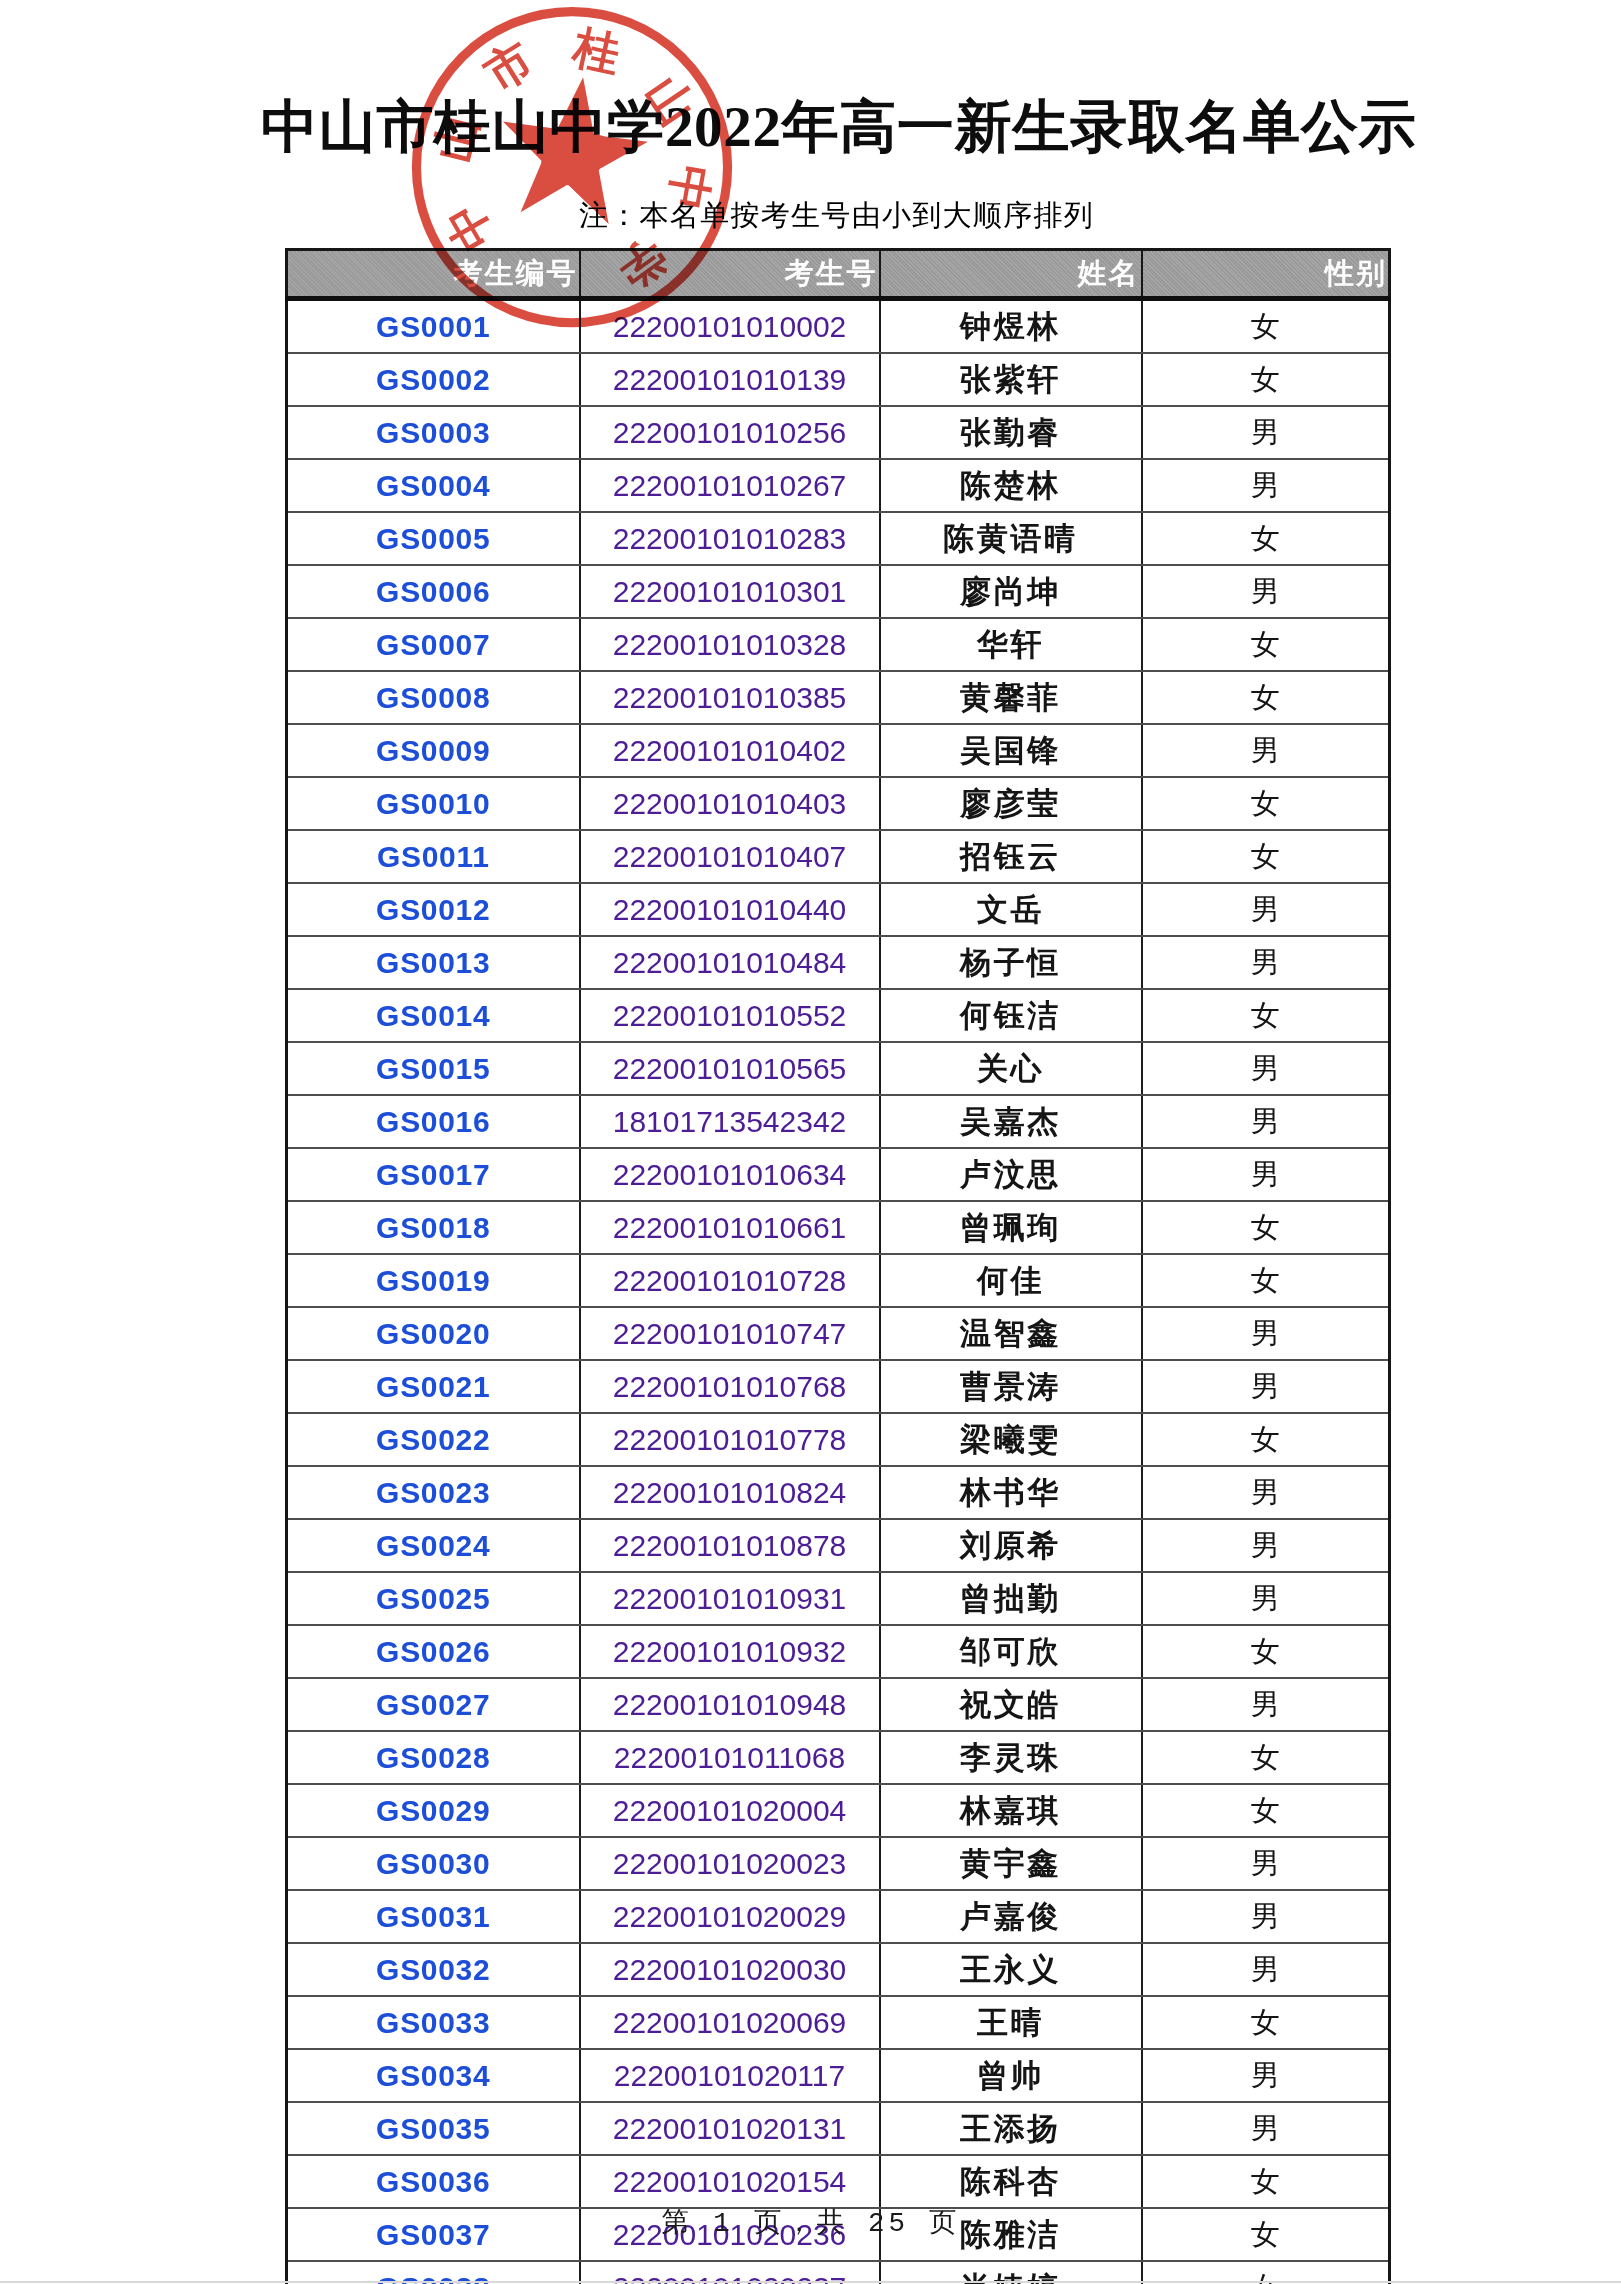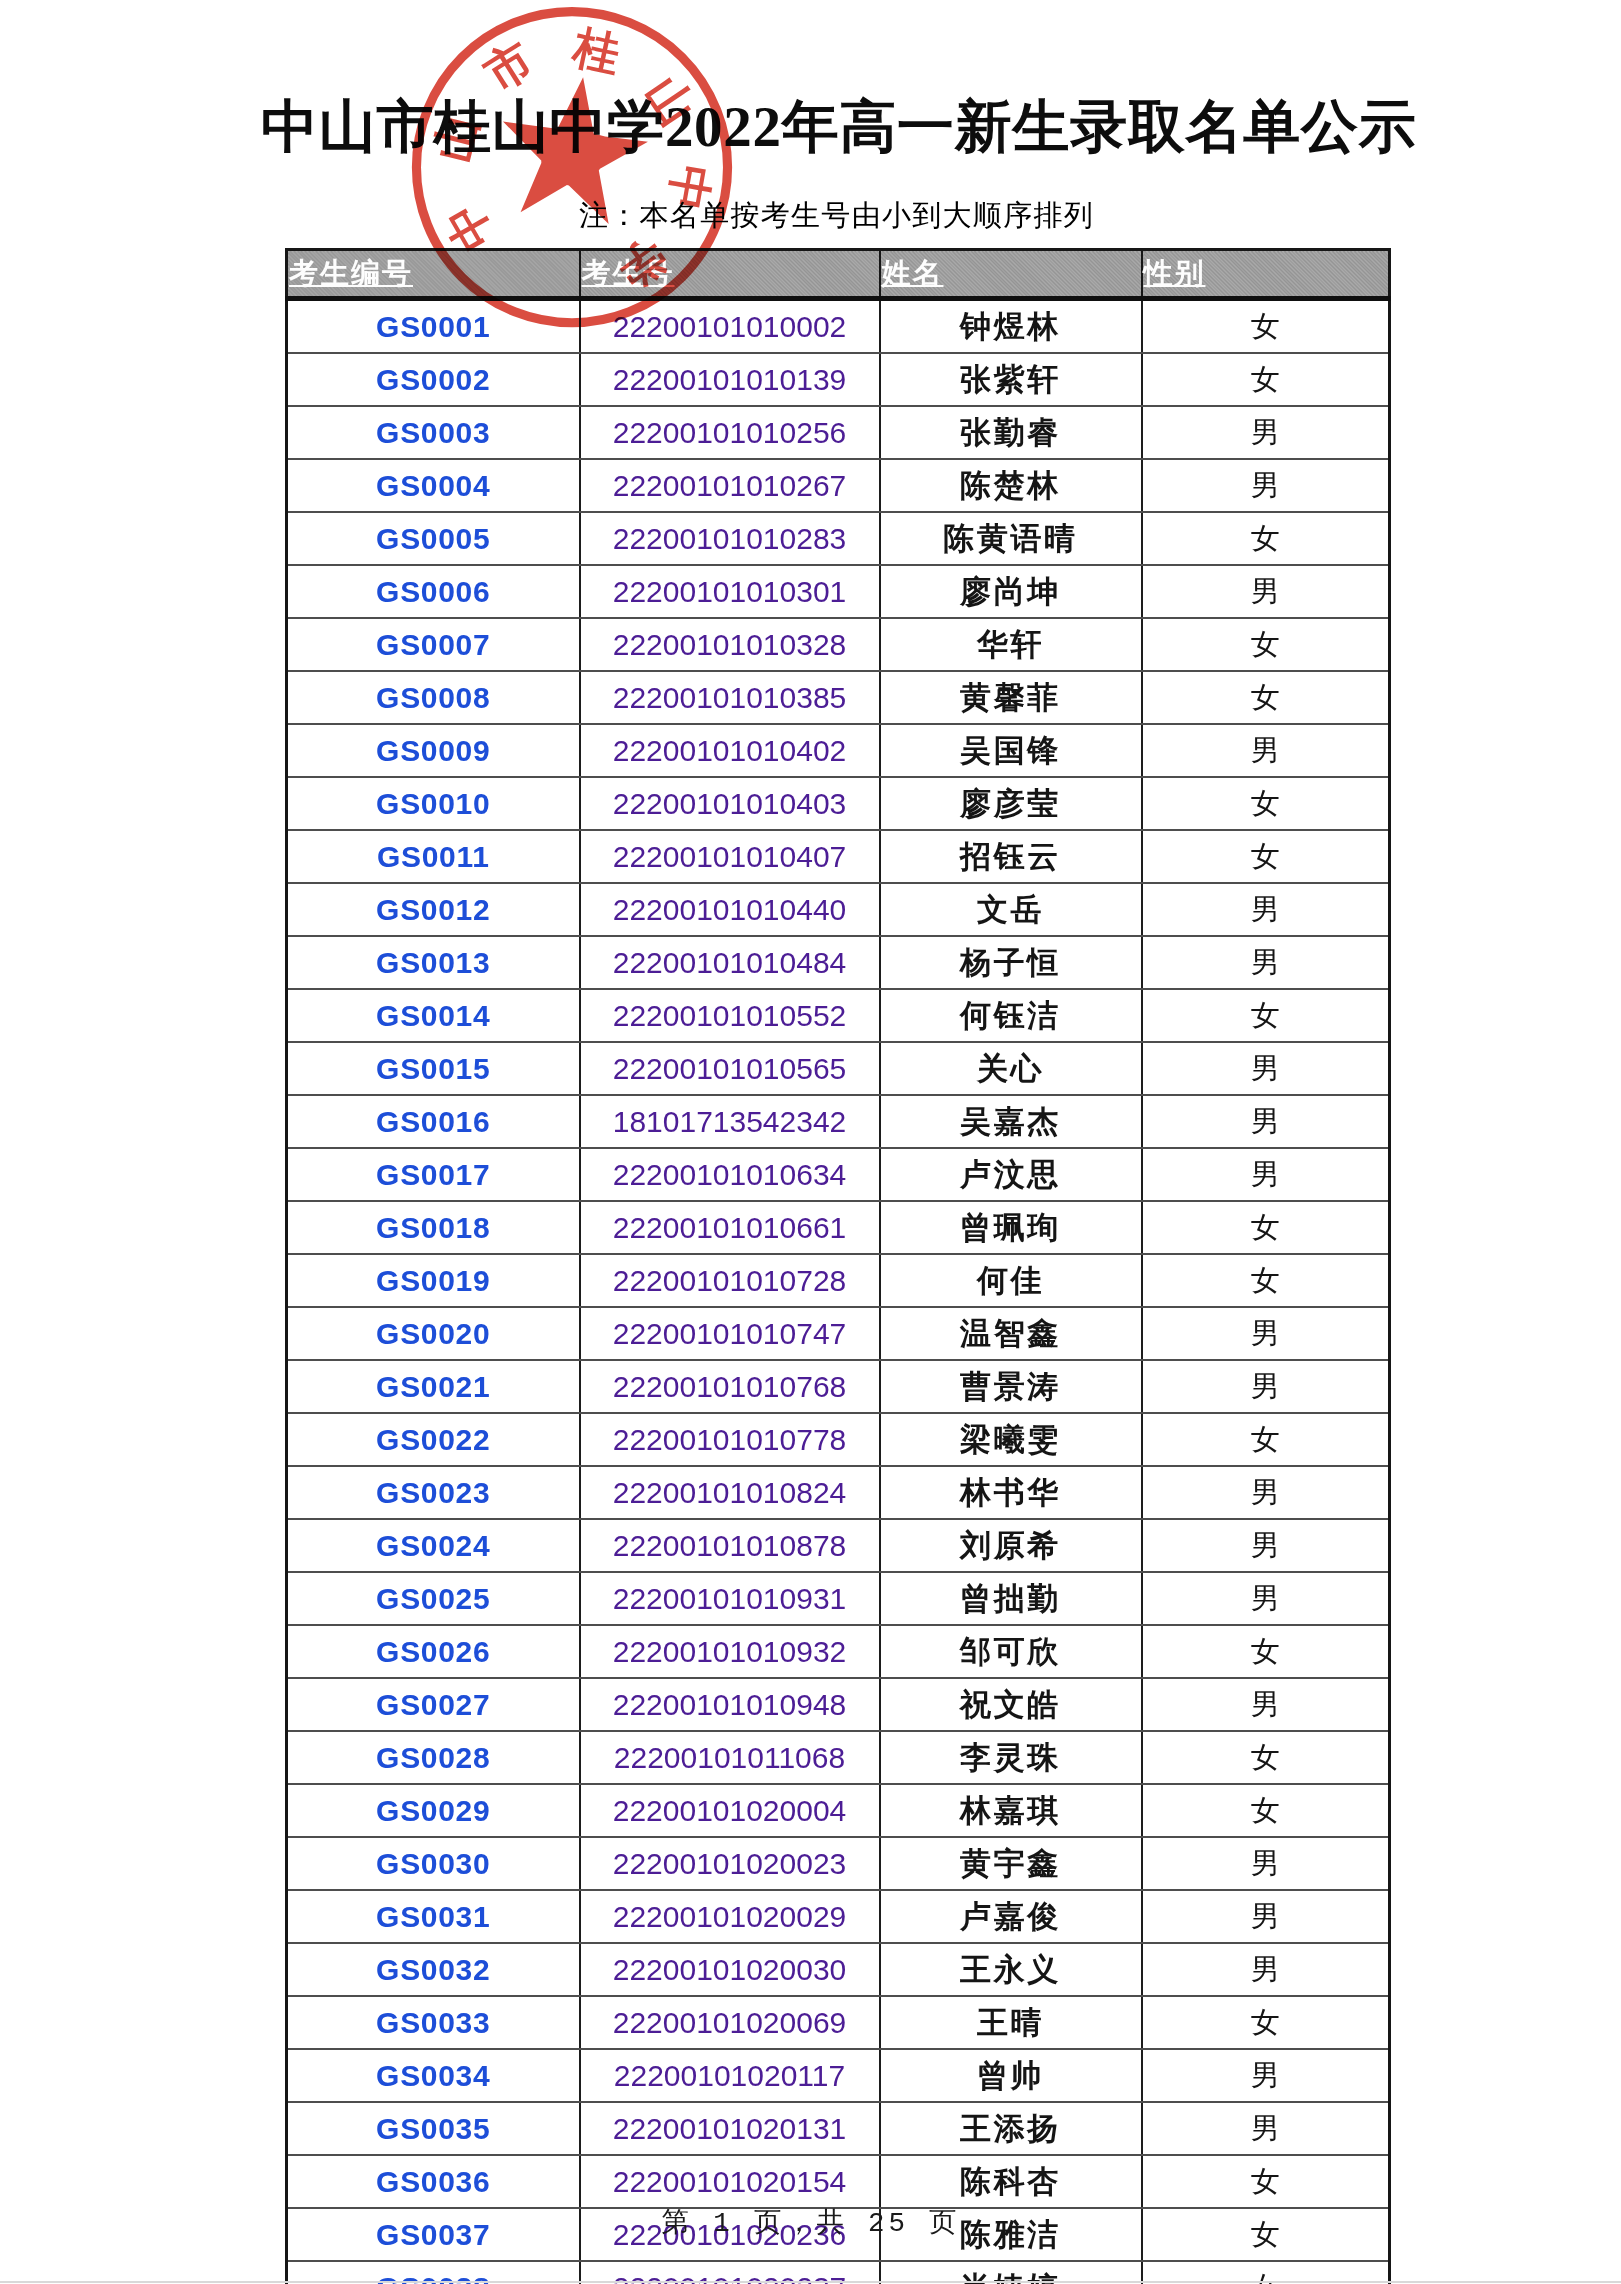--- a/index.html
+++ b/index.html
@@ -42,21 +42,21 @@
     border:3.3px solid #161616;
   }
   table.admission th{
     height:43px;
     background-color:#a2a2a2;
     background-image:repeating-linear-gradient(45deg,rgba(255,255,255,.08) 0 1.3px,rgba(0,0,0,.08) 1.3px 2.6px);
     color:#fdfdfd;
     font-size:29px;font-weight:700;letter-spacing:2px;
     border-left:2.6px solid #161616;
     border-bottom:5.9px solid #0f0f0f;
-    text-align:left;vertical-align:middle;text-decoration:underline;
+    text-align:right;vertical-align:middle;
   }
   table.admission td{
     height:49px;
     border-left:2.6px solid #1d1d1d;
     border-top:2.6px double #4e4e4e;
     text-align:center;vertical-align:middle;
     background:#fff;
   }
   table.admission tr > :first-child{border-left:none;}
   tbody tr:first-child td{border-top:none;}

